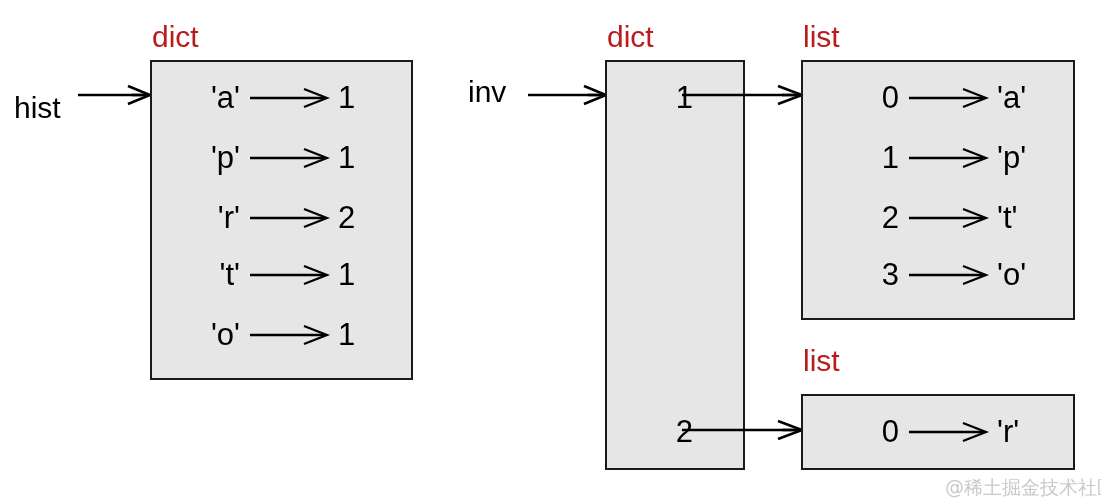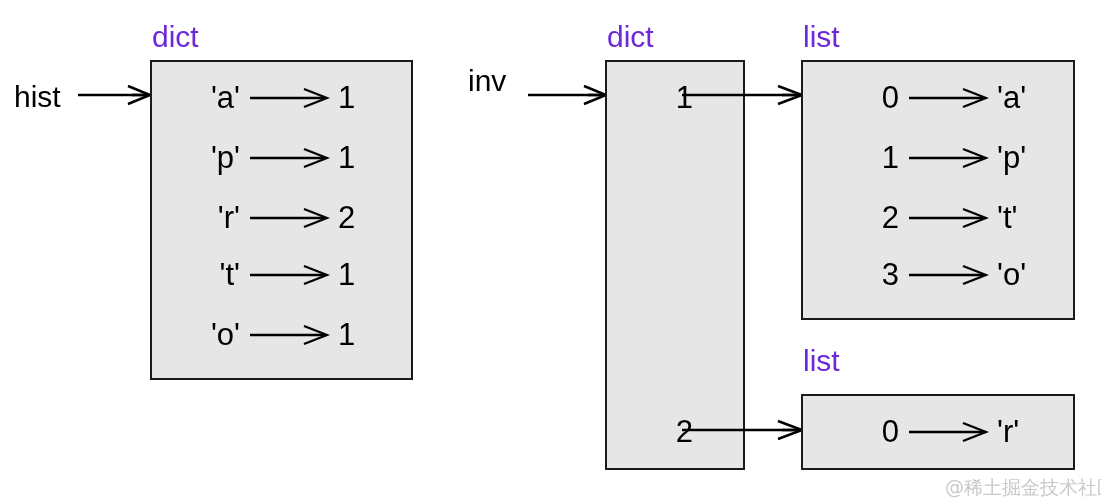--- a/index.html
+++ b/index.html
@@ -28,30 +28,31 @@
     position: absolute;
     background: #e6e6e6;
     border: 2px solid #1a1a1a;
     box-sizing: border-box;
   }
 
   .box-label {
     position: absolute;
     font-size: 30px;
     line-height: 30px;
-    color: #6d28d9;
+    color: #b91c1c;
     white-space: nowrap;
   }
 
   .ref-label {
     position: absolute;
     font-size: 30px;
     line-height: 30px;
     white-space: nowrap;
     color: #000;
+    margin-top: 11px;
   }
 
   
   .row {
     position: absolute;
     display: flex;
     align-items: center;
     height: 40px;
     font-size: 31px;
     line-height: 40px;

